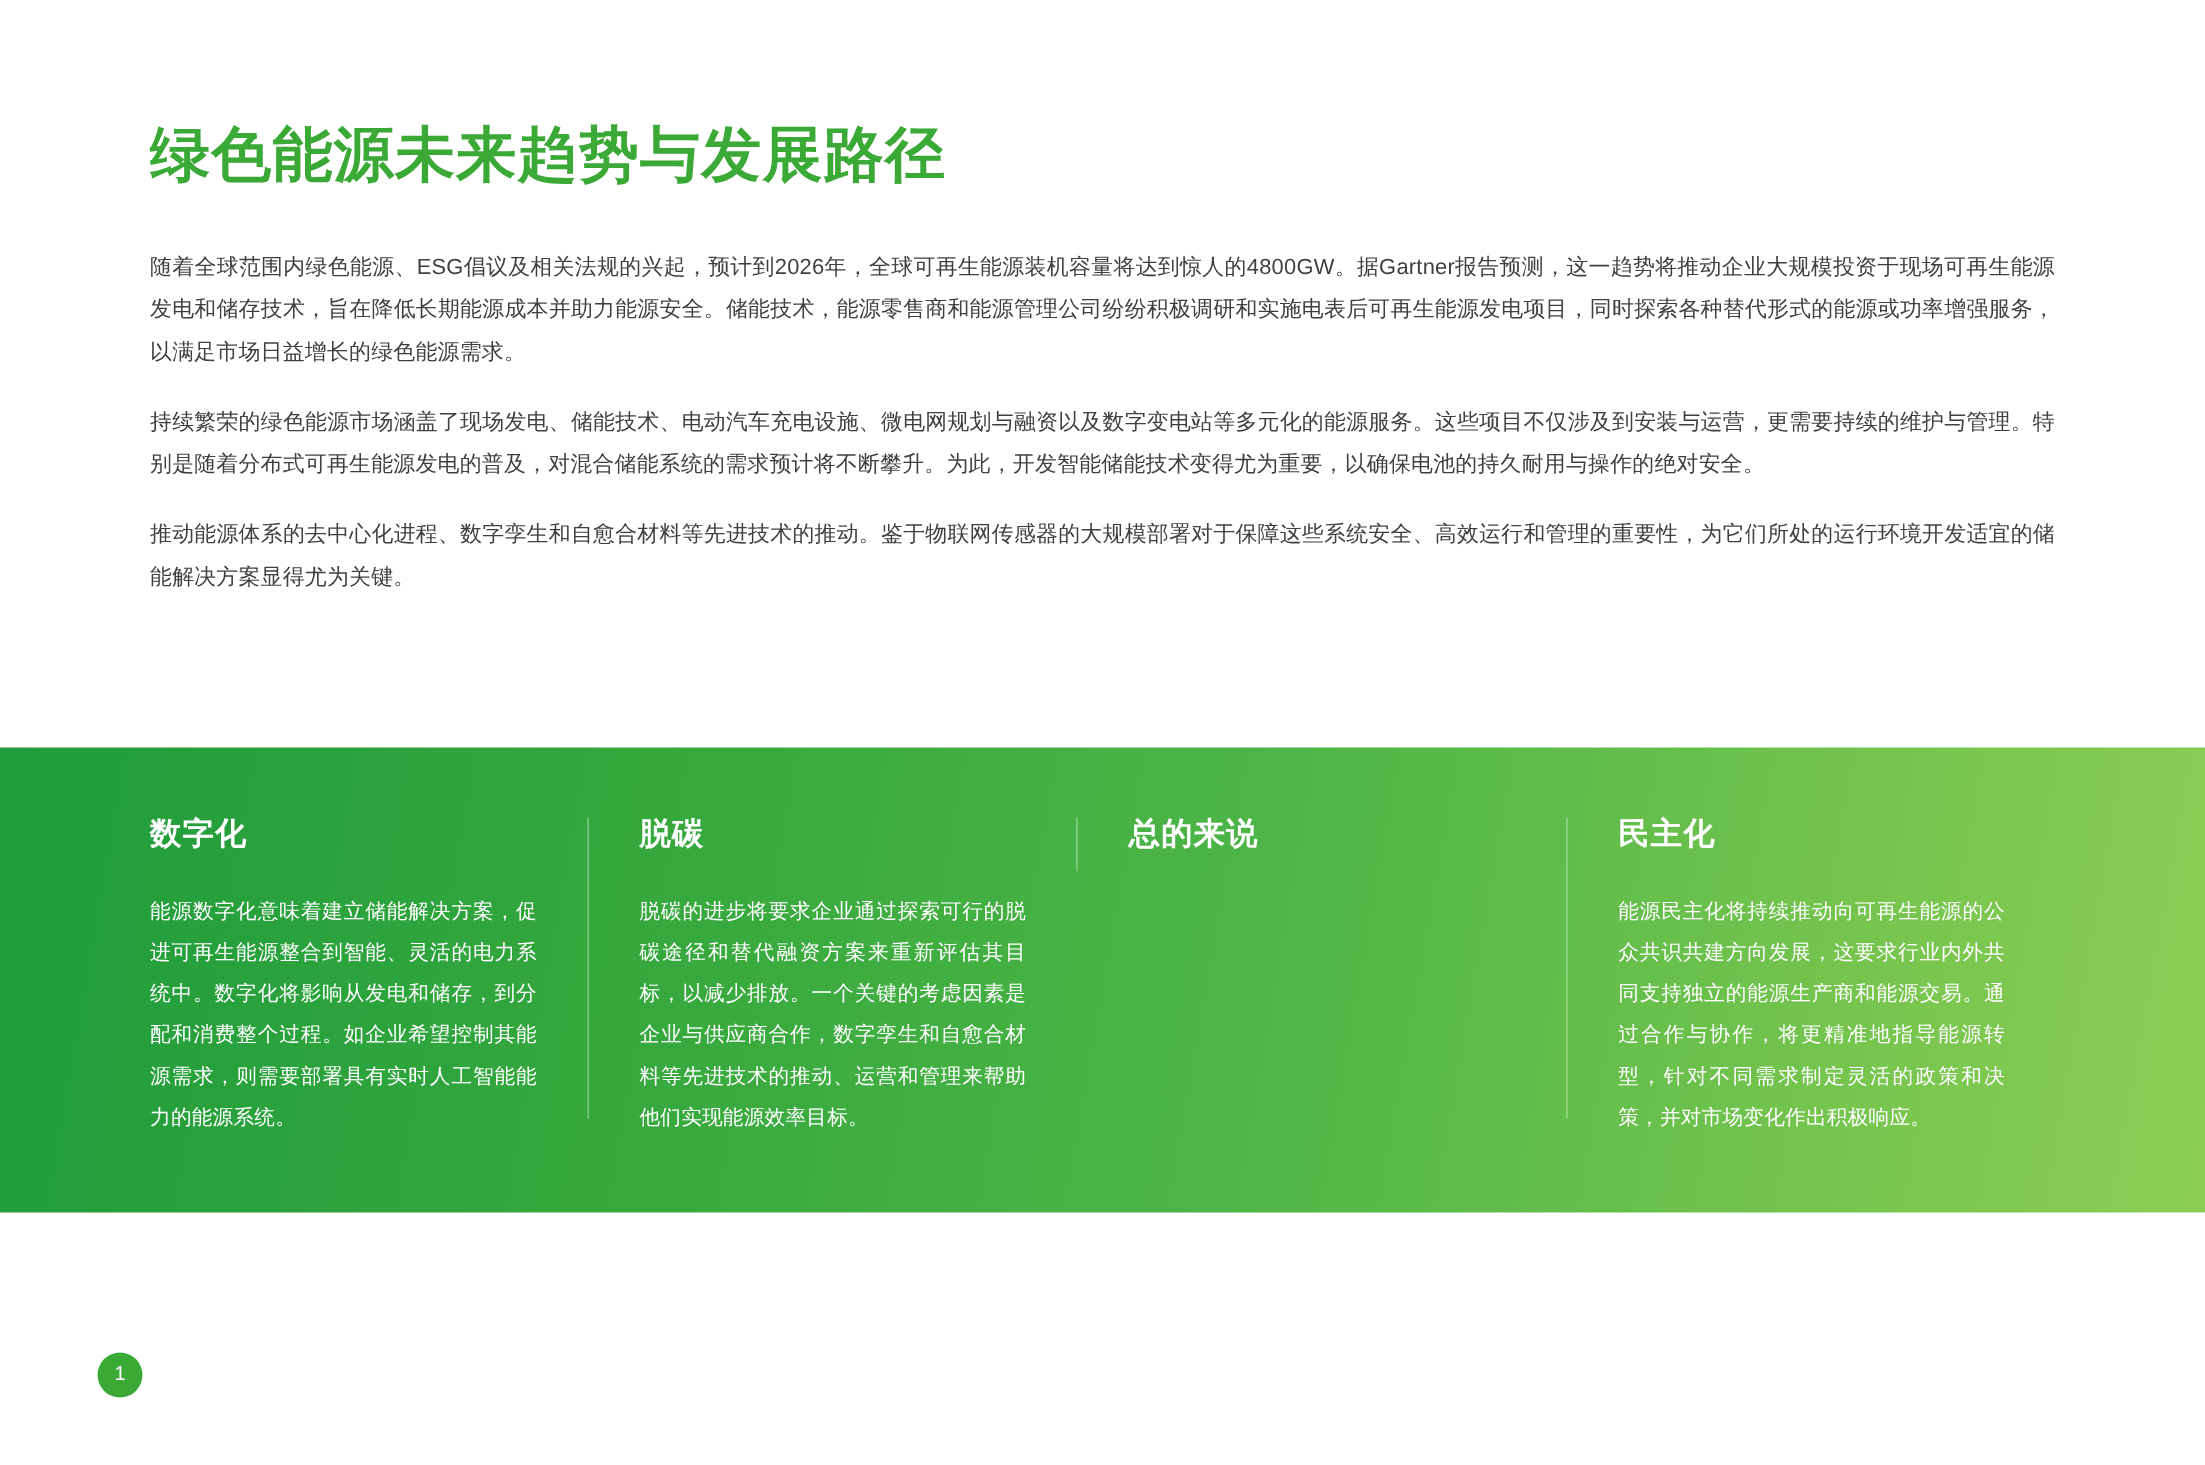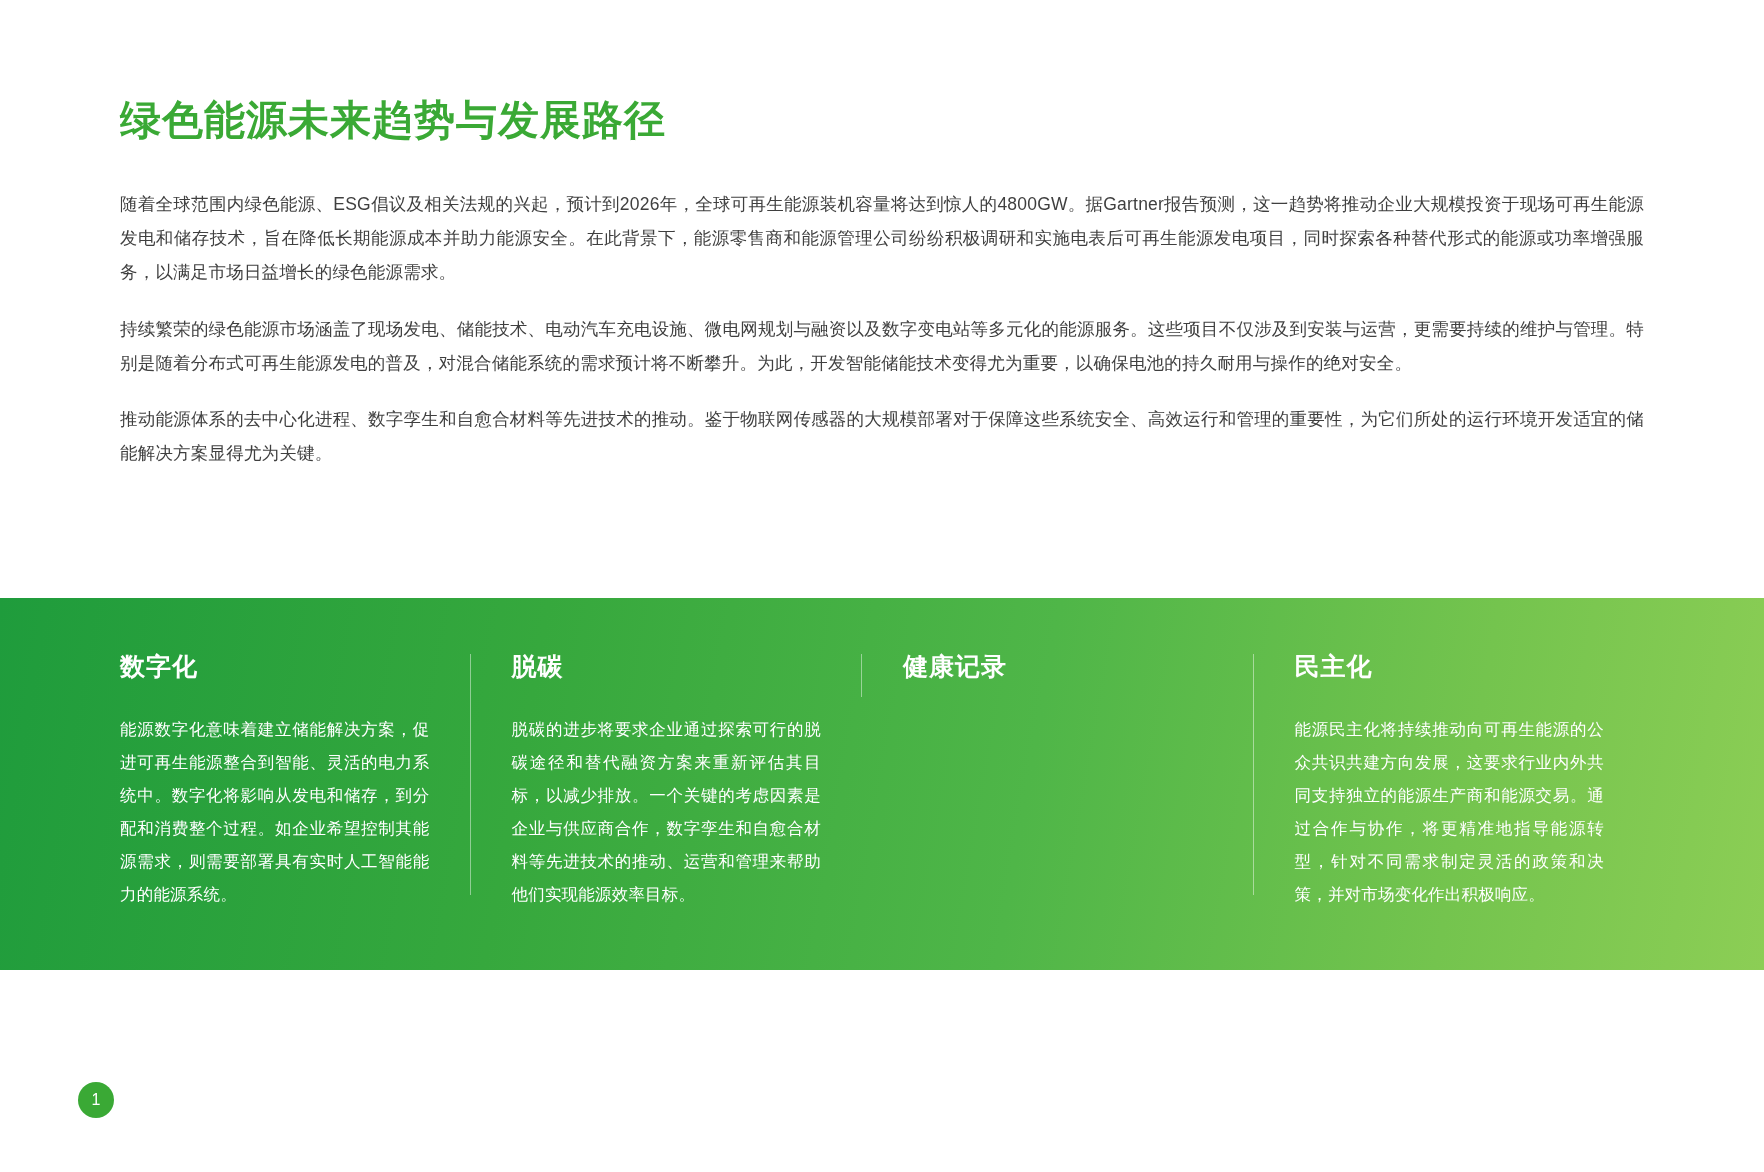--- a/index.html
+++ b/index.html
@@ -20,21 +20,21 @@
     width: 1764px;
     height: 1172px;
     background: #ffffff;
   }
 
   .content-top {
     padding: 96px 120px 0 120px;
   }
 
   .doc-title {
-    font-size: 41px;
+    font-size: 48px;
     font-weight: bold;
     color: #3aa935;
     letter-spacing: 1px;
     margin: 0 0 42px 0;
     line-height: 1.2;
   }
 
   .para {
     font-size: 17.5px;
     line-height: 1.95;
@@ -111,39 +111,39 @@
   }
 </style>
 </head>
 <body>
 
 <div class="page">
 
   <div class="content-top">
     <h1 class="doc-title">绿色能源未来趋势与发展路径</h1>
 
-    <p class="para">随着全球范围内绿色能源、ESG倡议及相关法规的兴起，预计到2026年，全球可再生能源装机容量将达到惊人的4800GW。据Gartner报告预测，这一趋势将推动企业大规模投资于现场可再生能源发电和储存技术，旨在降低长期能源成本并助力能源安全。在此背景下，能源零售商和能源管理公司纷纷积极调研和实施电表后可再生能源发电项目，同时探索各种替代形式的能源或功率增强服务，以满足市场日益增长的绿色能源需求。</p>
+    <p class="para">随着全球范围内绿色能源、ESG倡议及相关法规的兴起，预计到2026年，全球可再生能源装机容量将达到惊人的4800GW。据Gartner报告预测，这一趋势将推动企业大规模投资于现场可再生能源发电和储存技术，旨在降低长期能源成本并助力能源安全。储能技术，能源零售商和能源管理公司纷纷积极调研和实施电表后可再生能源发电项目，同时探索各种替代形式的能源或功率增强服务，以满足市场日益增长的绿色能源需求。</p>
     <p class="para">持续繁荣的绿色能源市场涵盖了现场发电、储能技术、电动汽车充电设施、微电网规划与融资以及数字变电站等多元化的能源服务。这些项目不仅涉及到安装与运营，更需要持续的维护与管理。特别是随着分布式可再生能源发电的普及，对混合储能系统的需求预计将不断攀升。为此，开发智能储能技术变得尤为重要，以确保电池的持久耐用与操作的绝对安全。</p>
     <p class="para">推动能源体系的去中心化进程、数字孪生和自愈合材料等先进技术的推动。鉴于物联网传感器的大规模部署对于保障这些系统安全、高效运行和管理的重要性，为它们所处的运行环境开发适宜的储能解决方案显得尤为关键。</p>
   </div>
 
   <div class="green-band">
 
     <div class="col">
       <h2 class="col-title">数字化</h2>
       <p class="col-body">能源数字化意味着建立储能解决方案，促进可再生能源整合到智能、灵活的电力系统中。数字化将影响从发电和储存，到分配和消费整个过程。如企业希望控制其能源需求，则需要部署具有实时人工智能能力的能源系统。</p>
     </div>
 
     <div class="col">
       <h2 class="col-title">脱碳</h2>
       <p class="col-body">脱碳的进步将要求企业通过探索可行的脱碳途径和替代融资方案来重新评估其目标，以减少排放。一个关键的考虑因素是企业与供应商合作，数字孪生和自愈合材料等先进技术的推动、运营和管理来帮助他们实现能源效率目标。</p>
     </div>
 
     <div class="col">
-      <h2 class="col-title">健康记录</h2>
+      <h2 class="col-title">总的来说</h2>
     </div>
 
     <div class="col">
       <h2 class="col-title">民主化</h2>
       <p class="col-body">能源民主化将持续推动向可再生能源的公众共识共建方向发展，这要求行业内外共同支持独立的能源生产商和能源交易。通过合作与协作，将更精准地指导能源转型，针对不同需求制定灵活的政策和决策，并对市场变化作出积极响应。</p>
     </div>
 
   </div>
 
   <div class="page-number">1</div>

